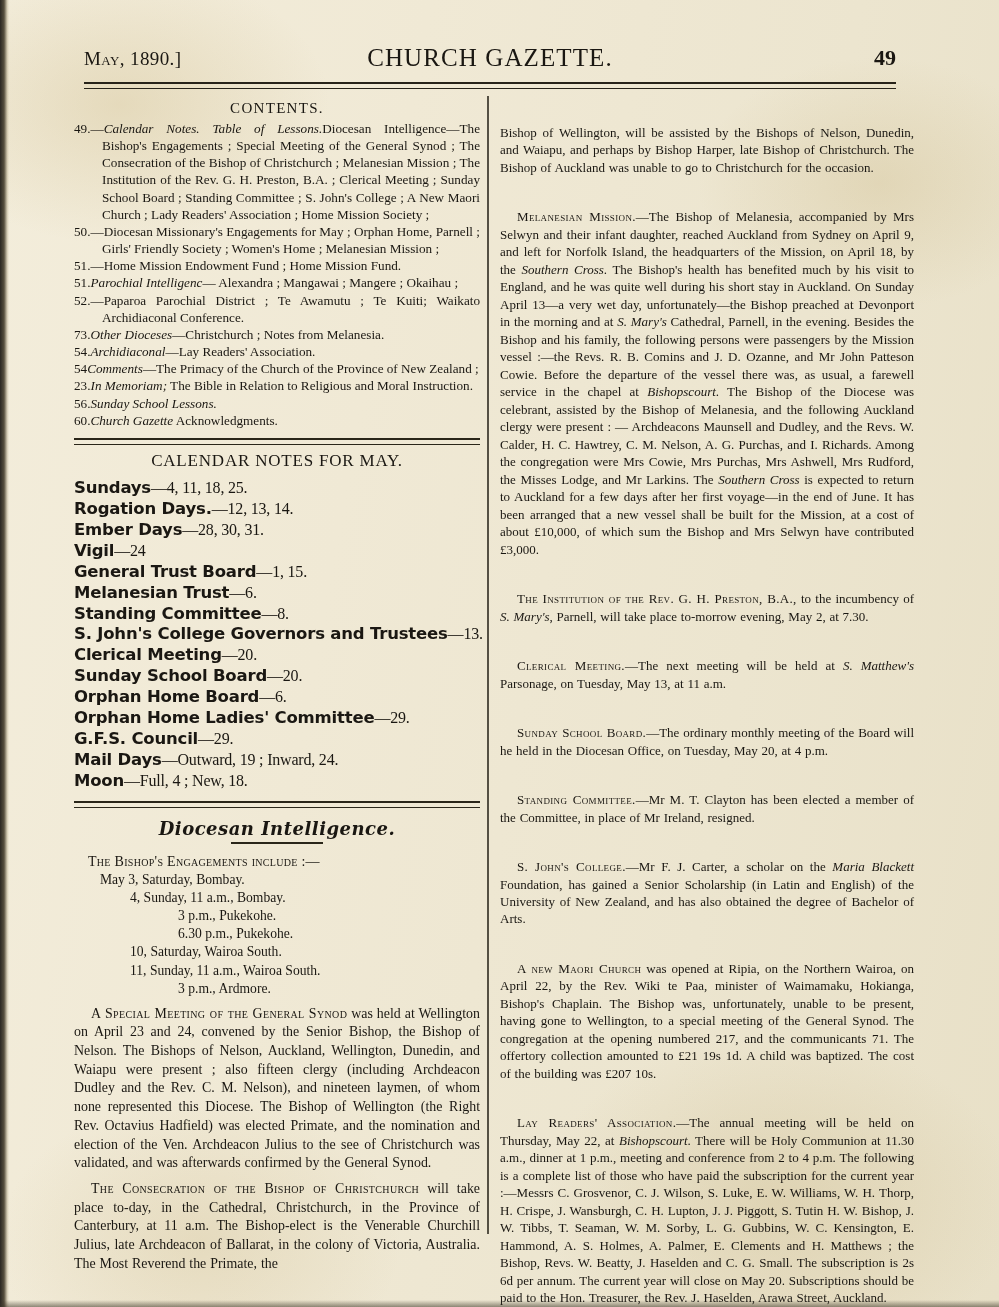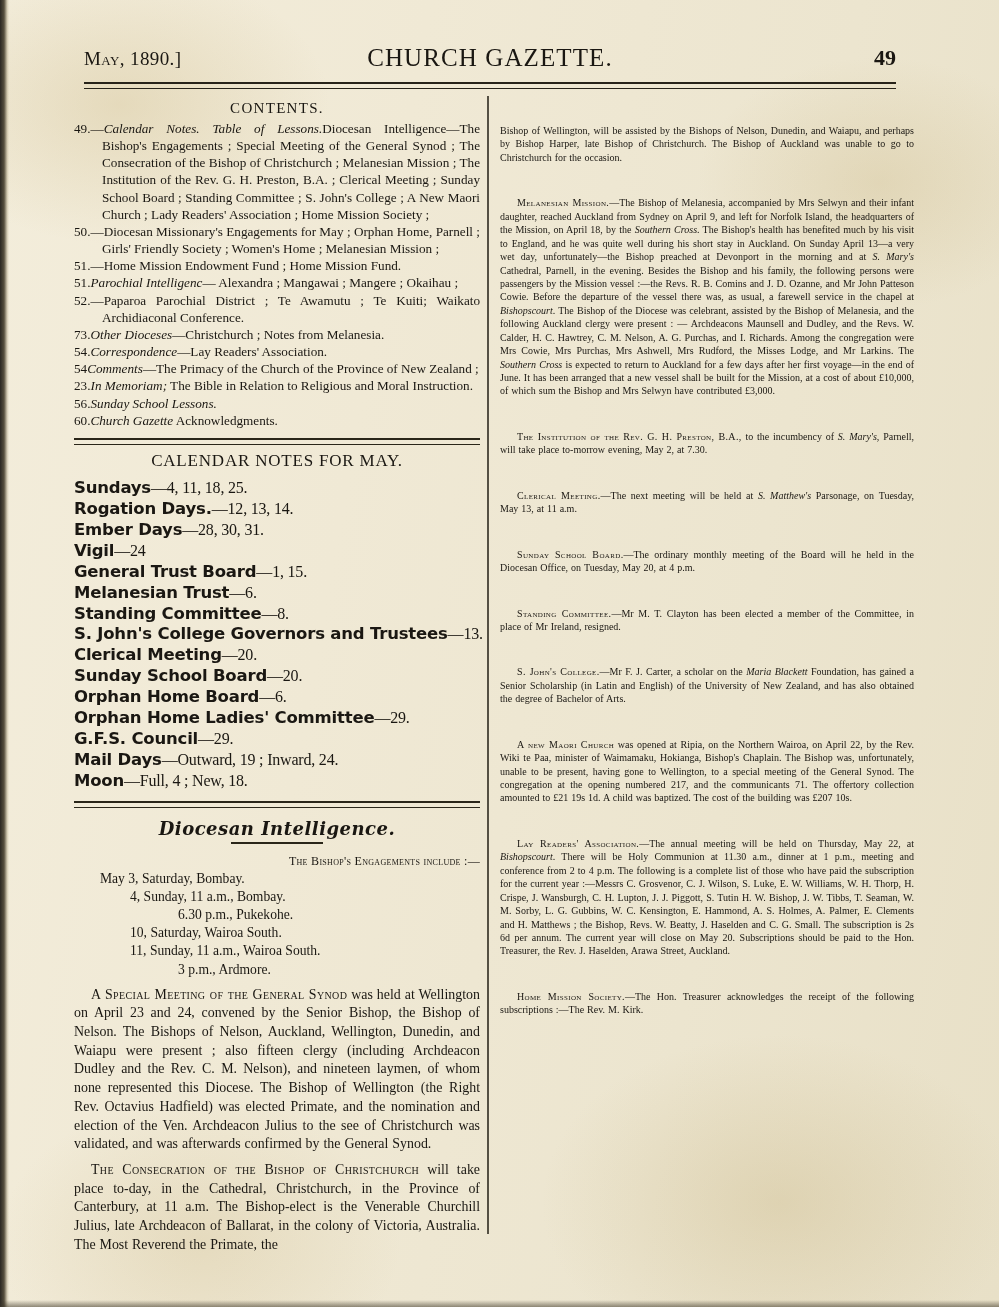--- a/index.html
+++ b/index.html
@@ -91,37 +91,37 @@
   .cal .row .v{font-weight:normal;font-family:"Liberation Serif",serif;font-size:16px;}
 
   
   .gothic{
     text-align:center;font-family:"DejaVu Serif", serif;
     font-size:18px;font-weight:bold;font-style:italic;
     letter-spacing:.5px;margin:10px 0 2px;
   }
   .gothic-rule{width:92px;height:2px;background:#2a2619;margin:3px auto 10px;}
 
-  .eng-intro{font-size:12px;font-variant:small-caps;margin:0 0 1px 14px;letter-spacing:.3px;text-align:right;}
+  .eng-intro{font-size:14px;font-variant:small-caps;margin:0 0 1px 14px;letter-spacing:.3px;}
   .eng{font-size:13.6px;line-height:1.33;}
   .eng div{white-space:nowrap;}
   .i1{margin-left:26px;}
   .i2{margin-left:56px;}
   .i3{margin-left:104px;}
 
   
   p.body{
     font-size:13.9px;line-height:1.345;text-align:justify;
     text-indent:17px;margin:7px 0 0;
     -webkit-hyphens:none;hyphens:none;word-spacing:.5px;
   }
   p.body.first{margin-top:9px;}
   .sc{font-variant:small-caps;letter-spacing:.35px;}
   .it{font-style:italic;}
-  .rcol p.body{font-size:10px;margin-top:32px;}
+  .rcol p.body{font-size:13px;margin-top:32px;}
 </style>
 </head>
 <body>
 
 <div class="paper"></div>
 <div class="sheet">
 
   <div class="masthead">
     <div class="mh-left">May, 1890.]</div>
     <div class="mh-title">CHURCH GAZETTE.</div>
@@ -133,21 +133,21 @@
 
   <div class="col col-left">
     <div class="contents-head">CONTENTS.</div>
     <div class="toc" id="toc">
         <div class="entry"><span class="num">49.</span>—<i>Calendar Notes.  Table of Lessons.</i>Diocesan Intelligence—The Bishop's Engagements ; Special Meeting of the General Synod ; The Consecration of the Bishop of Christchurch ; Melanesian Mission ; The Institution of the Rev. G. H. Preston, B.A. ; Clerical Meeting ; Sunday School Board ; Standing Committee ; S. John's College ; A New Maori Church ; Lady Readers' Association ; Home Mission Society ;</div>
         <div class="entry"><span class="num">50.</span>—Diocesan Missionary's Engagements for May ; Orphan Home, Parnell ; Girls' Friendly Society ; Women's Home ; Melanesian Mission ;</div>
         <div class="entry"><span class="num">51.</span>—Home Mission Endowment Fund ; Home Mission Fund.</div>
         <div class="entry"><span class="num">51.</span><i>Parochial Intelligenc</i>— Alexandra ; Mangawai ;  Mangere ; Okaihau ;</div>
         <div class="entry"><span class="num">52.</span>—Paparoa Parochial District ; Te Awamutu ; Te Kuiti; Waikato Archidiaconal Conference.</div>
         <div class="entry"><span class="num">73.</span><i>Other Dioceses</i>—Christchurch ;  Notes from Melanesia.</div>
-        <div class="entry"><span class="num">54.</span><i>Correspondence</i>—Lay Readers' Association.</div>
+        <div class="entry"><span class="num">54.</span><i>Archidiaconal</i>—Lay Readers' Association.</div>
         <div class="entry"><span class="num">54</span><i>Comments</i>—The Primacy of the Church of the Province of New Zealand ;</div>
         <div class="entry"><span class="num">23.</span><i>In Memoriam;</i> The Bible in Relation to Religious and Moral Instruction.</div>
         <div class="entry"><span class="num">56.</span><i>Sunday School Lessons.</i></div>
         <div class="entry"><span class="num">60.</span><i>Church Gazette</i> Acknowledgments.</div>
       </div>
 
     <div class="rule-sec"></div>
     <div class="cal-head">CALENDAR NOTES FOR MAY.</div>
     <div class="cal" id="cal">
         <div class="row"><span>Sundays</span><span class="v">—4, 11, 18, 25.</span></div>
@@ -168,20 +168,21 @@
       </div>
 
     <div class="rule-sec"></div>
     <div class="gothic">Diocesan Intelligence.</div>
     <div class="gothic-rule"></div>
 
     <div class="eng-intro">The Bishop's Engagements include :—</div>
     <div class="eng" id="eng">
         <div class="i1">May 3, Saturday, Bombay.</div>
         <div class="i2">4, Sunday, 11 a.m., Bombay.</div>
+        <div class="i3">3 p.m., Pukekohe.</div>
         <div class="i3">6.30 p.m., Pukekohe.</div>
         <div class="i2">10, Saturday, Wairoa South.</div>
         <div class="i2">11, Sunday, 11 a.m., Wairoa South.</div>
         <div class="i3">3 p.m., Ardmore.</div>
       </div>
 
     <div id="lcol">
         <p class="body"><span class="sc">A Special Meeting of the General Synod</span> was held at Wellington on April 23 and 24, convened by the Senior Bishop, the Bishop of Nelson.  The Bishops of Nelson, Auckland, Wellington, Dunedin, and Waiapu were present ; also fifteen clergy (including Archdeacon Dudley and the Rev. C. M. Nelson), and nineteen laymen, of whom none represented this Diocese.  The Bishop of Wellington (the Right Rev. Octavius Hadfield) was elected Primate, and the nomination and election of the Ven. Archdeacon Julius to the see of Christchurch was validated, and was afterwards confirmed by the General Synod.</p>
         <p class="body"><span class="sc">The Consecration of the Bishop of Christchurch</span> will take place to-day, in the Cathedral, Christchurch, in the Province of Canterbury, at 11 a.m.  The Bishop-elect is the Venerable Churchill Julius, late Archdeacon of Ballarat, in the colony of Victoria, Australia.  The Most Reverend the Primate, the</p>
       </div>

